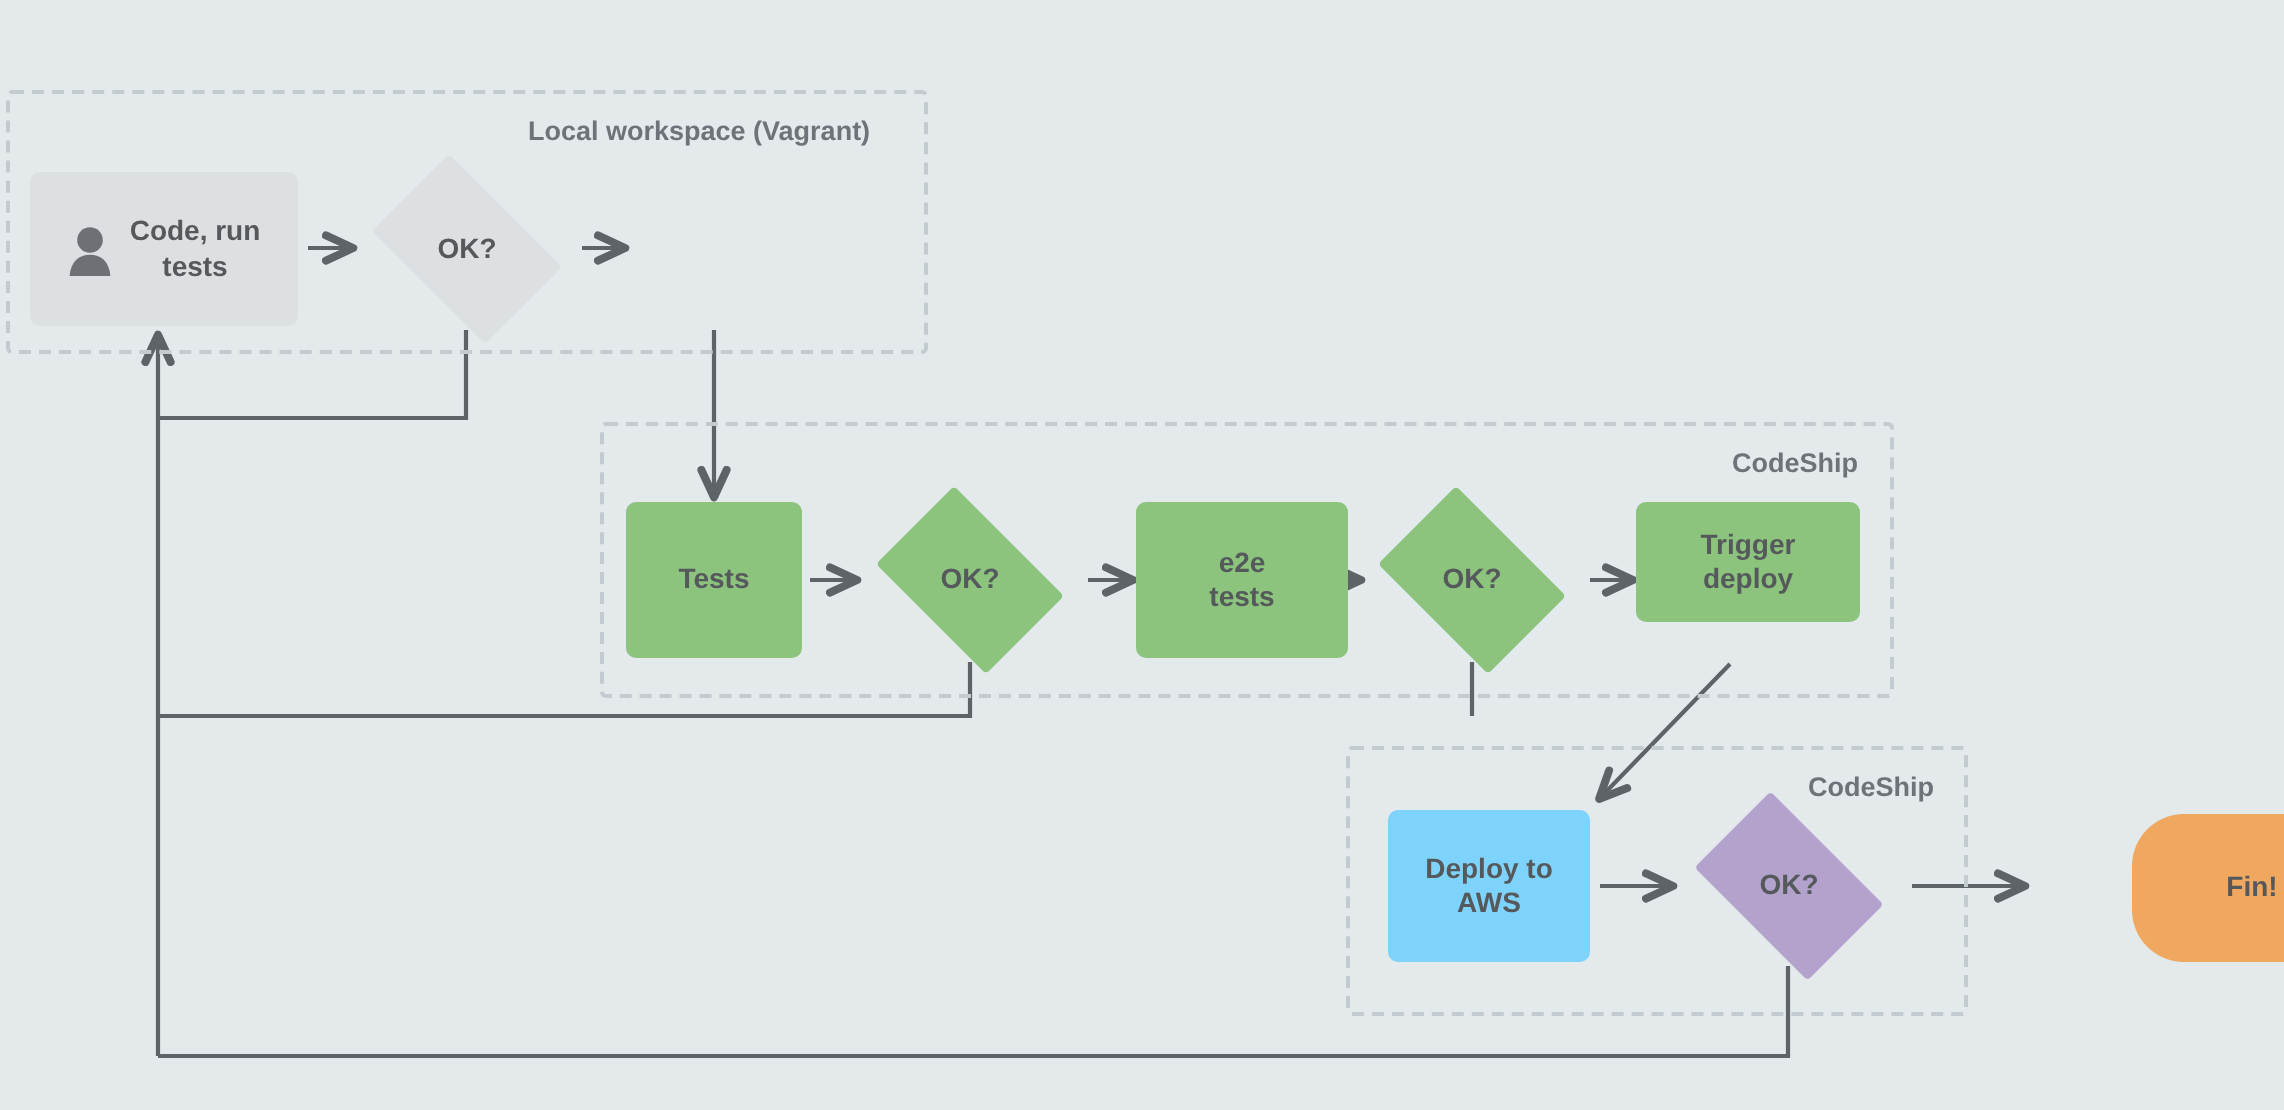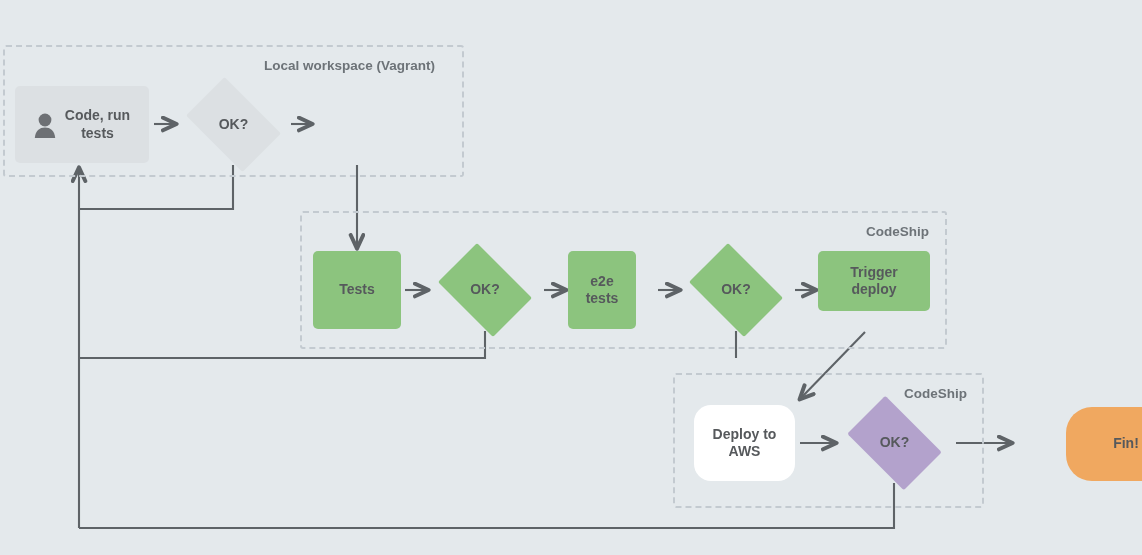--- a/index.html
+++ b/index.html
@@ -50,21 +50,21 @@
     font-size: 14px;
     font-weight: bold;
     color: #56595c;
     line-height: 1.25;
   }
   .node.rect {
     border-radius: 5px;
   }
   .node.gray { background: #dce0e3; }
   .node.green { background: #8cc47e; }
-  .node.purple { background: #ffffff; border-radius: 17px; }
+  .node.purple { background: #7dd3fc; }
   .node.orange { background: #f0a860; border-radius: 26px; }
   .node.diamond-wrap {
     background: transparent;
   }
   .diamond-shape {
     position: absolute;
     top: 0; left: 0;
     width: 100%;
     height: 100%;
     transform: rotate(45deg) scale(0.707);
@@ -162,21 +162,21 @@
 
   <div class="node rect green" style="left:313px; top:214px; width:88px; height:78px;">
     <span class="node-text">Tests</span>
   </div>
 
   <div class="node diamond-wrap" style="left:430px; top:214px; width:110px; height:78px;">
     <span class="diamond-shape green"></span>
     <span class="diamond-label node-text">OK?</span>
   </div>
 
-  <div class="node rect green" style="left:568px; top:214px; width:68px; height:78px;">
+  <div class="node rect green" style="left:568px; top:214px; width:106px; height:78px;">
     <span class="node-text">e2e
 tests</span>
   </div>
 
   <div class="node diamond-wrap" style="left:681px; top:214px; width:110px; height:78px;">
     <span class="diamond-shape green"></span>
     <span class="diamond-label node-text">OK?</span>
   </div>
 
   <div class="node rect green" style="left:818px; top:214px; width:112px; height:60px;">

